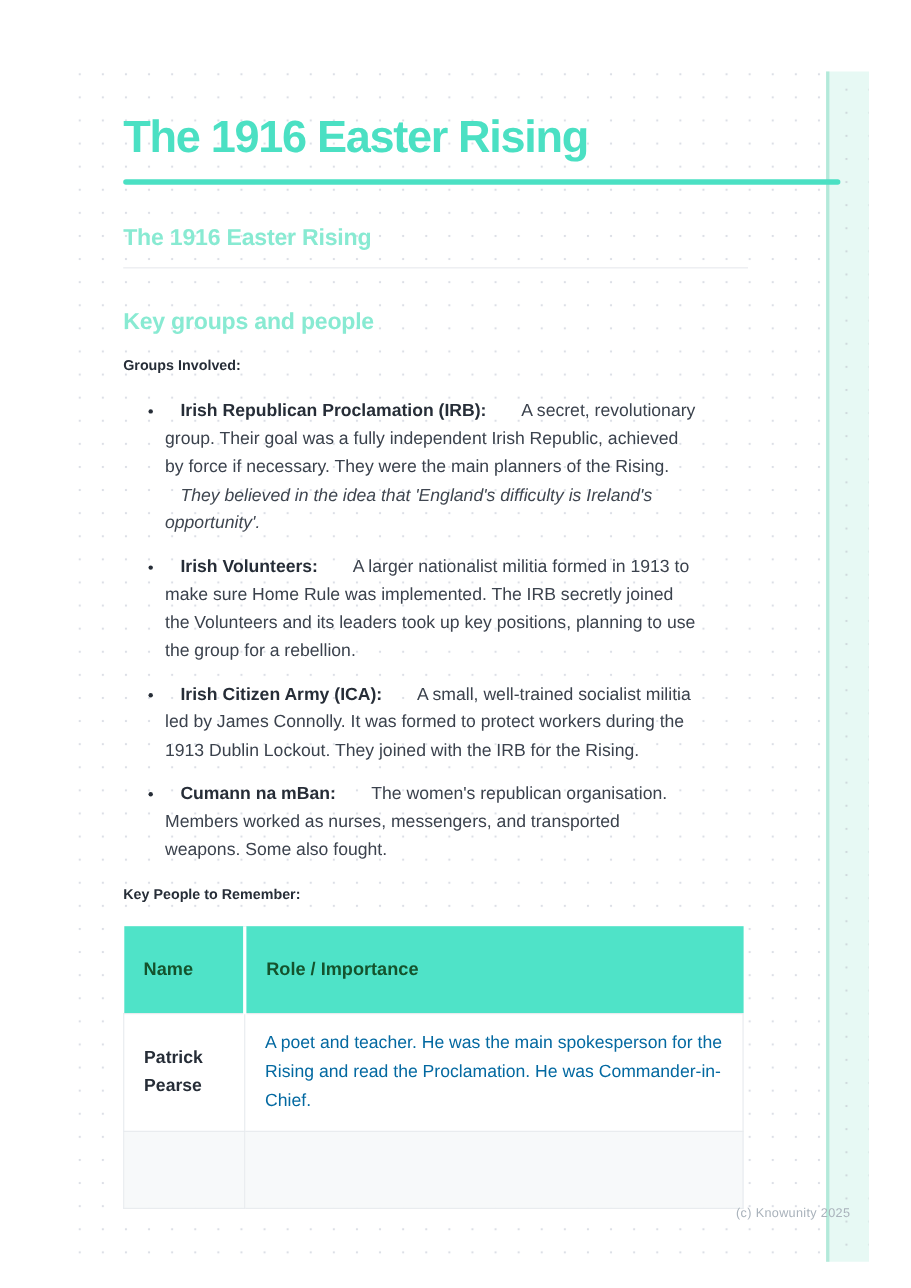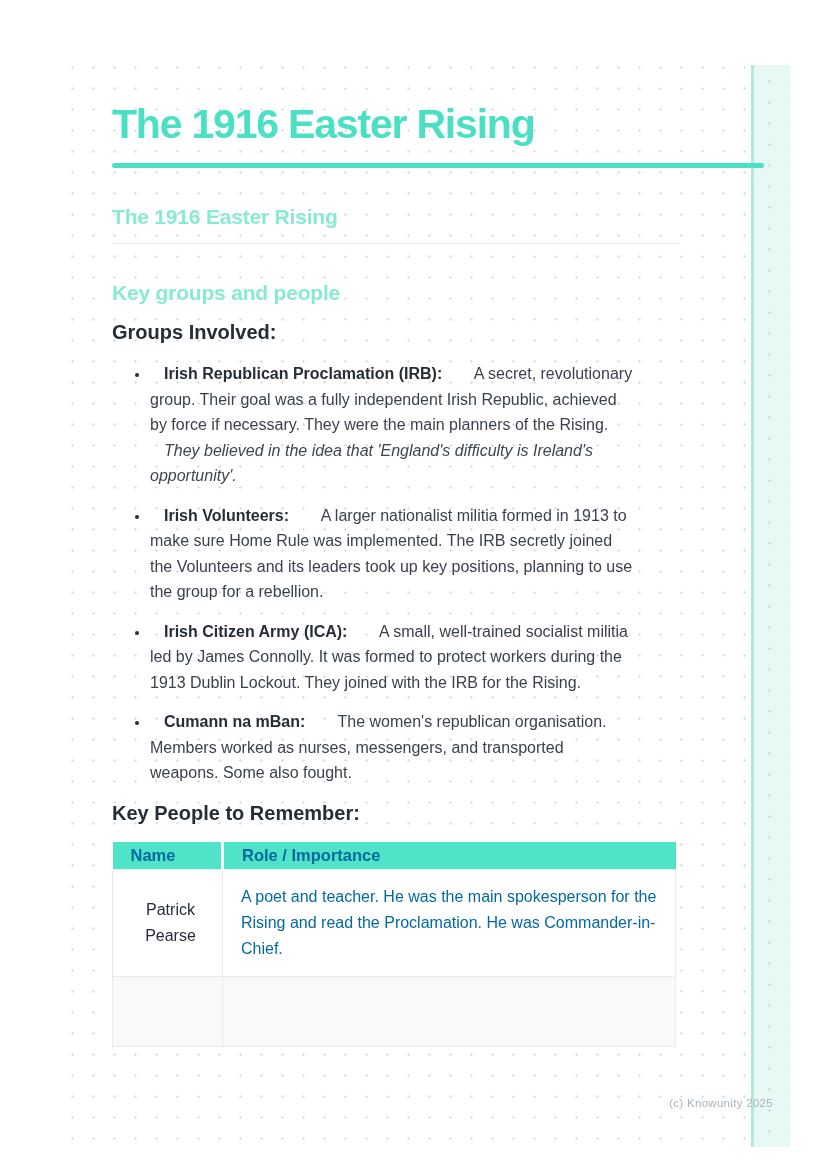--- a/index.html
+++ b/index.html
@@ -66,21 +66,21 @@
     text-align: justify;
   }
   .soft-divider {
     margin-top: 14px;
     width: 568px;
     border-top: 1px solid #e7e9ed;
   }
   .label-strong {
     display: block;
     margin-top: 14px;
-    font-size: 20px;
+    font-size: 13px;
     line-height: 26px;
     font-weight: bold;
     color: #262d37;
   }
   ul.groups-list {
     margin-top: 16px;
     padding-left: 24px;
     list-style: disc;
   }
   ul.groups-list li {
@@ -95,42 +95,41 @@
   table.people-table {
     margin-top: 16px;
     width: 563px;
     border-collapse: collapse;
     table-layout: fixed;
   }
   table.people-table col.c-name { width: 110px; }
   table.people-table col.c-role { width: 453px; }
   table.people-table th {
     background: #4fe3c8;
-    color: #0369a1;
+    color: #14532d;
     font-size: 16.5px;
     font-weight: bold;
     text-align: left;
-    padding: 1px 18px;
+    padding: 27px 18px;
     line-height: 25px;
   }
   table.people-table th + th { border-left: 3px solid #ffffff; }
   table.people-table td {
     border: 1px solid #e7eaee;
     padding: 14px 18px;
     font-size: 16px;
     line-height: 26px;
     color: #0369a1;
     vertical-align: middle;
     background: #ffffff;
   }
   table.people-table td.name-cell {
-    font-weight: normal;
+    font-weight: bold;
     color: #262d37;
     padding: 14px 12px 14px 18px;
-    text-align: center;
   }
   table.people-table tr.cut-row td {
     background: #f7f9fa;
     height: 70px;
     padding: 0;
   }
   .footer-note {
     position: absolute;
     top: 1032px;
     right: 17px;

